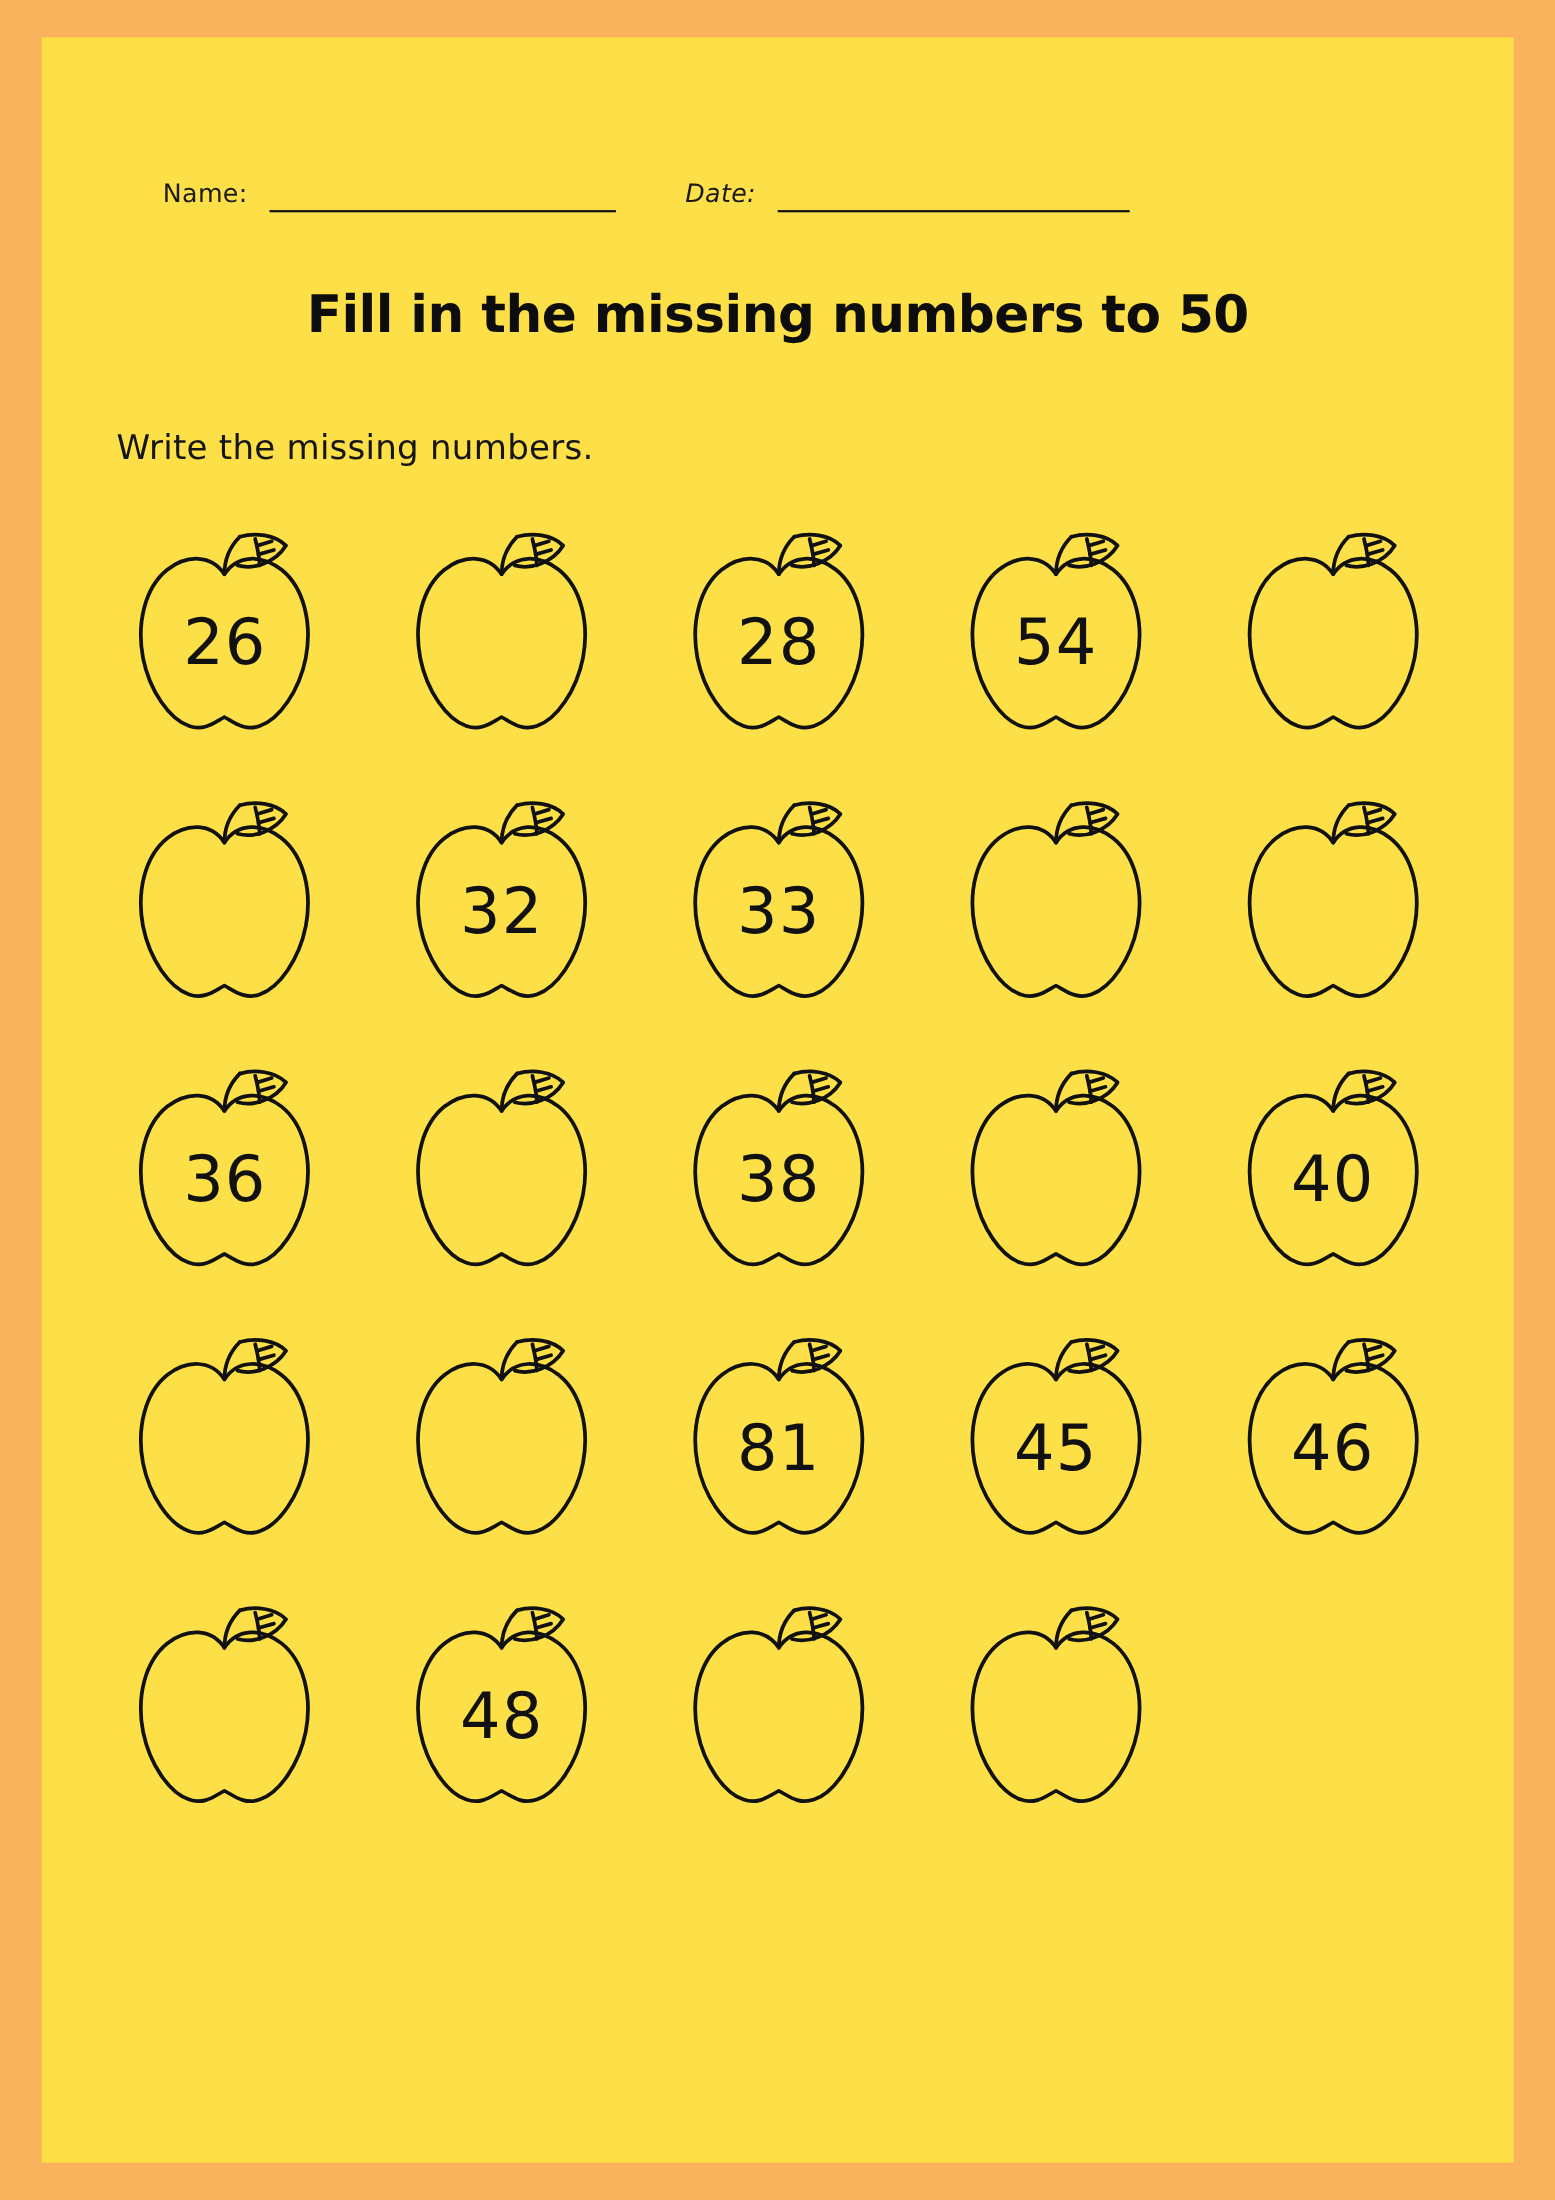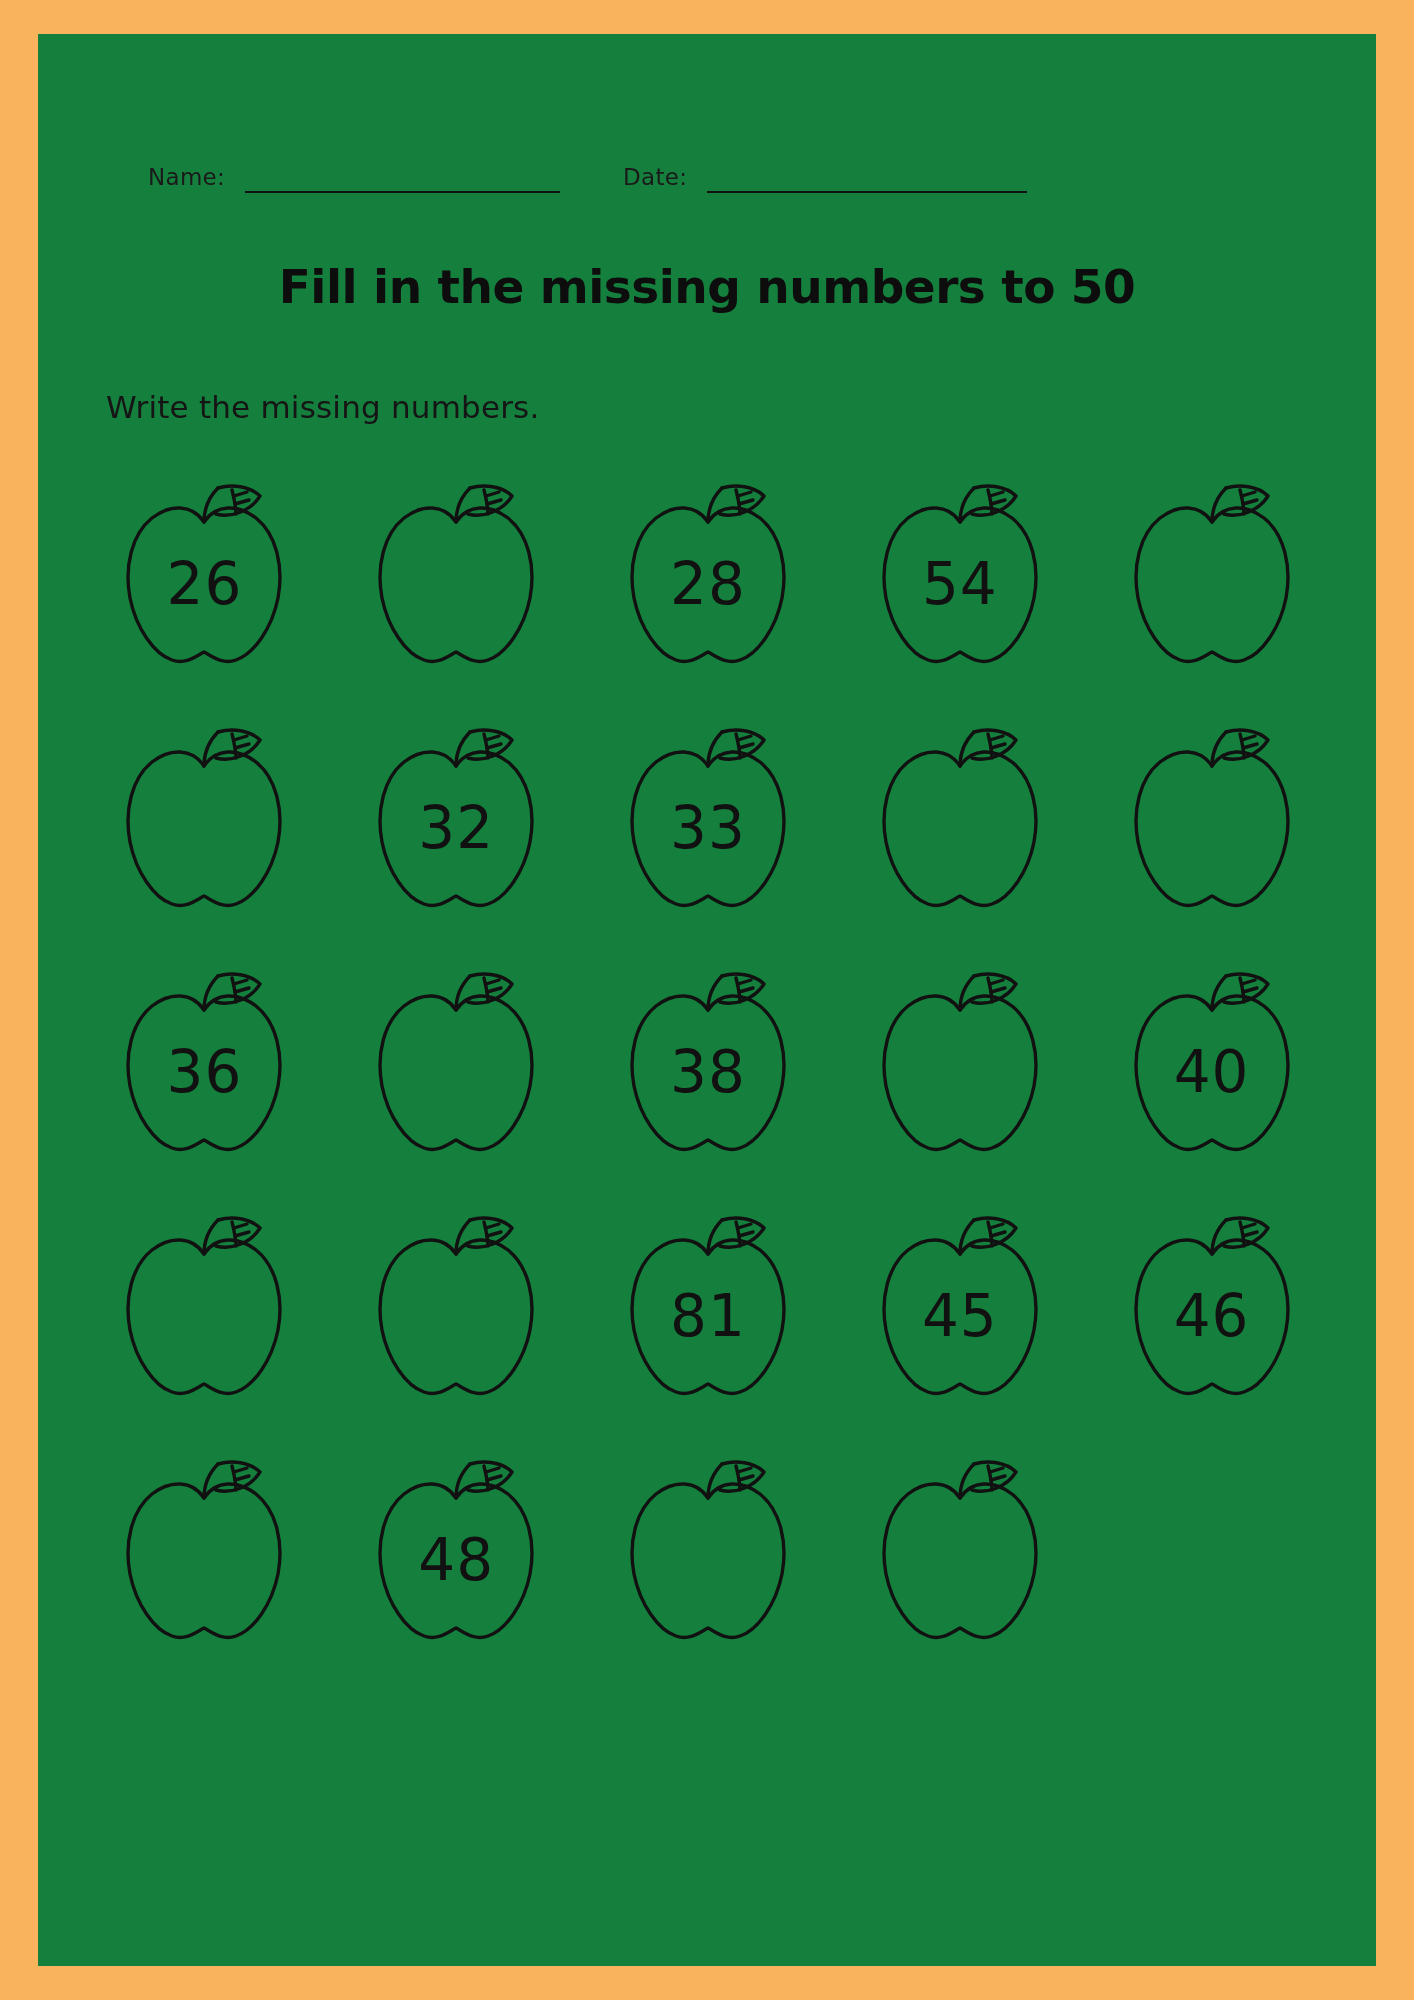--- a/index.html
+++ b/index.html
@@ -12,21 +12,21 @@
     background: #f9b35c;
     font-family: "DejaVu Sans", "Liberation Sans", sans-serif;
     overflow: hidden;
   }
   .page {
     position: absolute;
     left: 38px;
     top: 34px;
     width: 1338px;
     height: 1932px;
-    background: #15803d;
+    background: #fde047;
     box-sizing: border-box;
   }
   .header-row {
     position: absolute;
     left: 0;
     top: 130px;
     width: 100%;
     height: 40px;
   }
   .field {
@@ -41,21 +41,21 @@
     font-weight: 500;
     padding-bottom: 3px;
   }
   .field-line {
     display: inline-block;
     border-bottom: 2.5px solid #111111;
     margin-left: 20px;
   }
   .field-name { left: 110px; top: 0; }
   .field-name .field-line { width: 315px; }
-  .field-date { left: 585px; top: 0; }
+  .field-date { left: 585px; top: 0; font-style: italic; }
   .field-date .field-line { width: 320px; }
 
   h1.title {
     position: absolute;
     top: 225px;
     left: 0;
     width: 100%;
     text-align: center;
     margin: 0;
     font-size: 47px;

